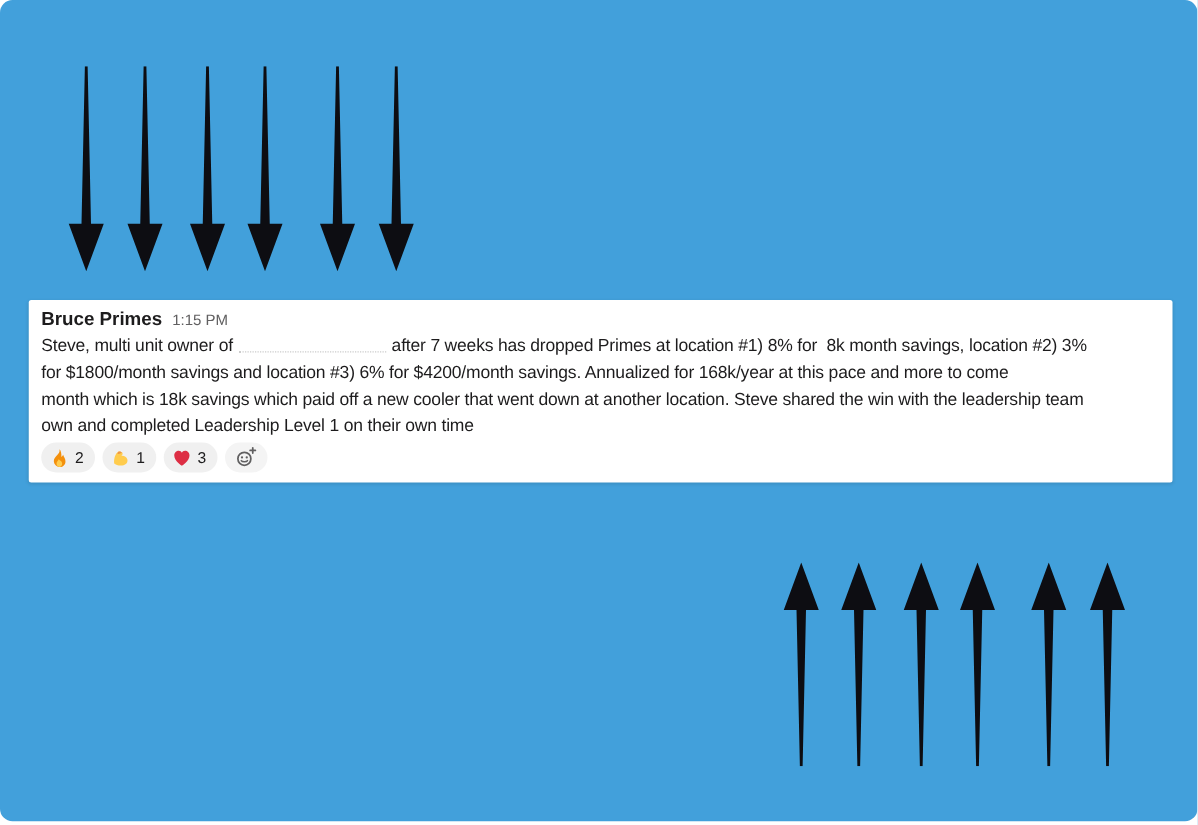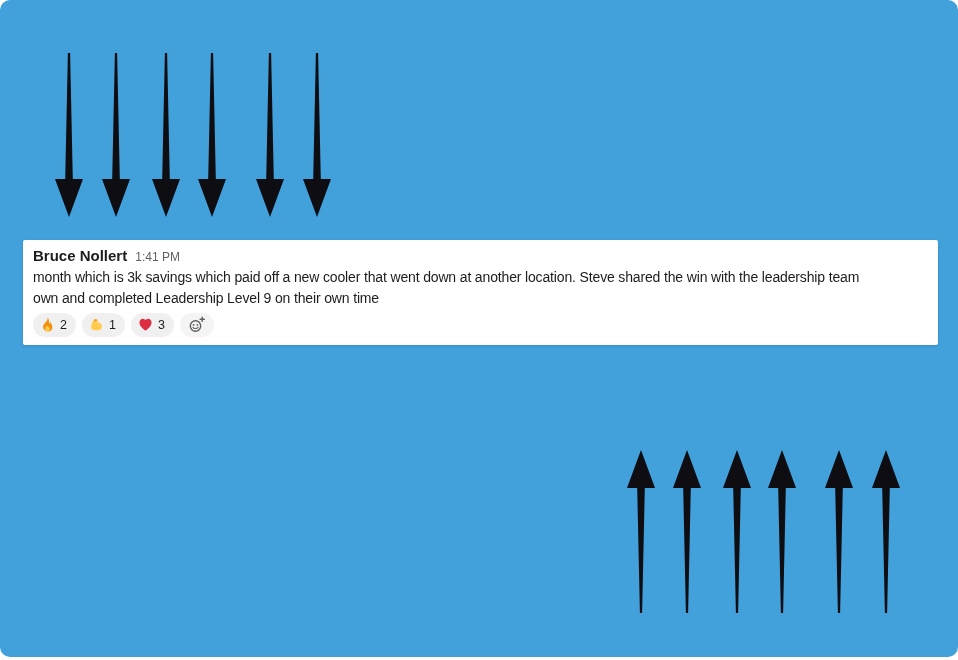--- a/index.html
+++ b/index.html
@@ -147,26 +147,28 @@
     <svg class="arrow" style="left:824px;top:450px" width="30" height="163" viewBox="0 0 30 163">
         <polygon fill="#0d0d12" points="15,0 29,38 18.8,38 16.1,163 13.9,163 11.2,38 1,38"></polygon>
       </svg>
     <svg class="arrow" style="left:871px;top:450px" width="30" height="163" viewBox="0 0 30 163">
         <polygon fill="#0d0d12" points="15,0 29,38 18.8,38 16.1,163 13.9,163 11.2,38 1,38"></polygon>
       </svg>
   </div>
 
   <div class="message-card">
     <div class="msg-header">
-      <span class="author">Bruce Nollert</span>
-      <span class="timestamp">1:41 PM</span>
+      <span class="author">Bruce Primes</span>
+      <span class="timestamp">1:15 PM</span>
     </div>
     <div class="msg-body">
-      <div class="msg-line">month which is 3k savings which paid off a new cooler that went down at another location. Steve shared the win with the leadership team</div>
-      <div class="msg-line">own and completed Leadership Level 9 on their own time</div>
+      <div class="msg-line"><span>Steve, multi unit owner of</span><span class="redacted-gap"></span><span>after 7 weeks has dropped Primes at location #1) 8% for  8k month savings, location #2) 3%</span></div>
+      <div class="msg-line">for $1800/month savings and location #3) 6% for $4200/month savings. Annualized for 168k/year at this pace and more to come</div>
+      <div class="msg-line">month which is 18k savings which paid off a new cooler that went down at another location. Steve shared the win with the leadership team</div>
+      <div class="msg-line">own and completed Leadership Level 1 on their own time</div>
     </div>
     <div class="reactions-row">
 
       <div class="reaction-pill">
         <svg width="15" height="15" viewBox="0 0 16 16">
           <path fill="#F4900C" d="M8.1 0.5 C8.6 3 7.3 4.2 6 5.6 C4.4 7.2 3 9 3.3 11 C3.6 13.4 5.5 15.2 8 15.5 C10.8 15.8 13 13.8 13.2 11.2 C13.4 8.6 11.8 7.4 11.2 5.2 C10.9 6 10.4 6.6 9.7 7 C9.9 4.2 9.4 1.8 8.1 0.5 Z"></path>
           <path fill="#FFCC4D" d="M8.2 15.5 C6.5 15.3 5.4 13.9 5.6 12.3 C5.8 10.9 6.9 10.4 7.4 9 C8.1 10 9.9 10.3 10.3 12 C10.7 13.8 9.7 15.4 8.2 15.5 Z"></path>
         </svg>
         <span class="reaction-count">2</span>
       </div>

